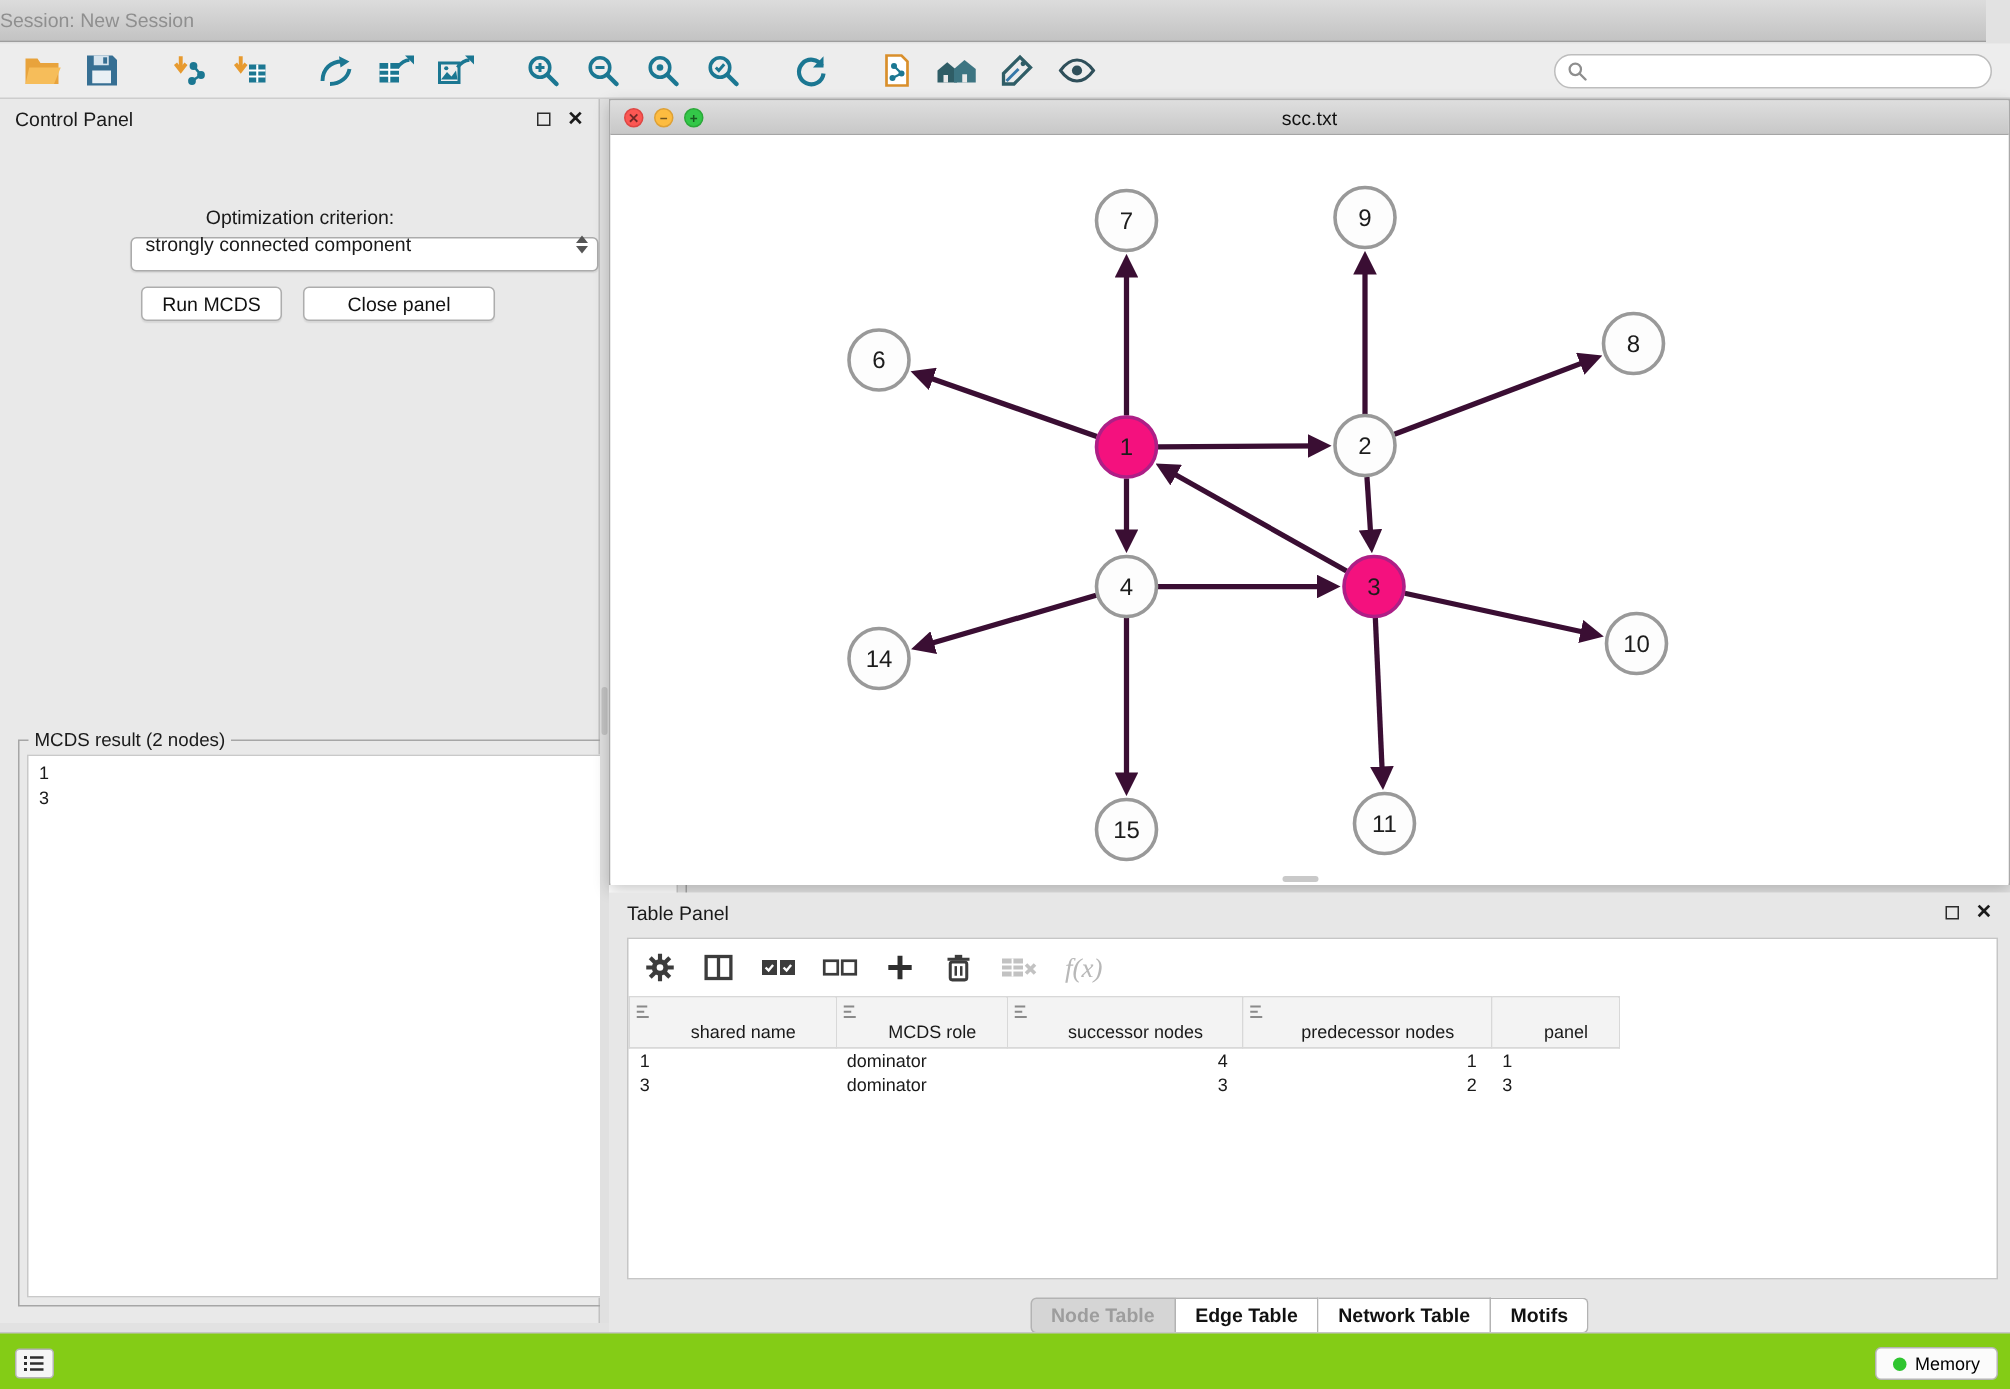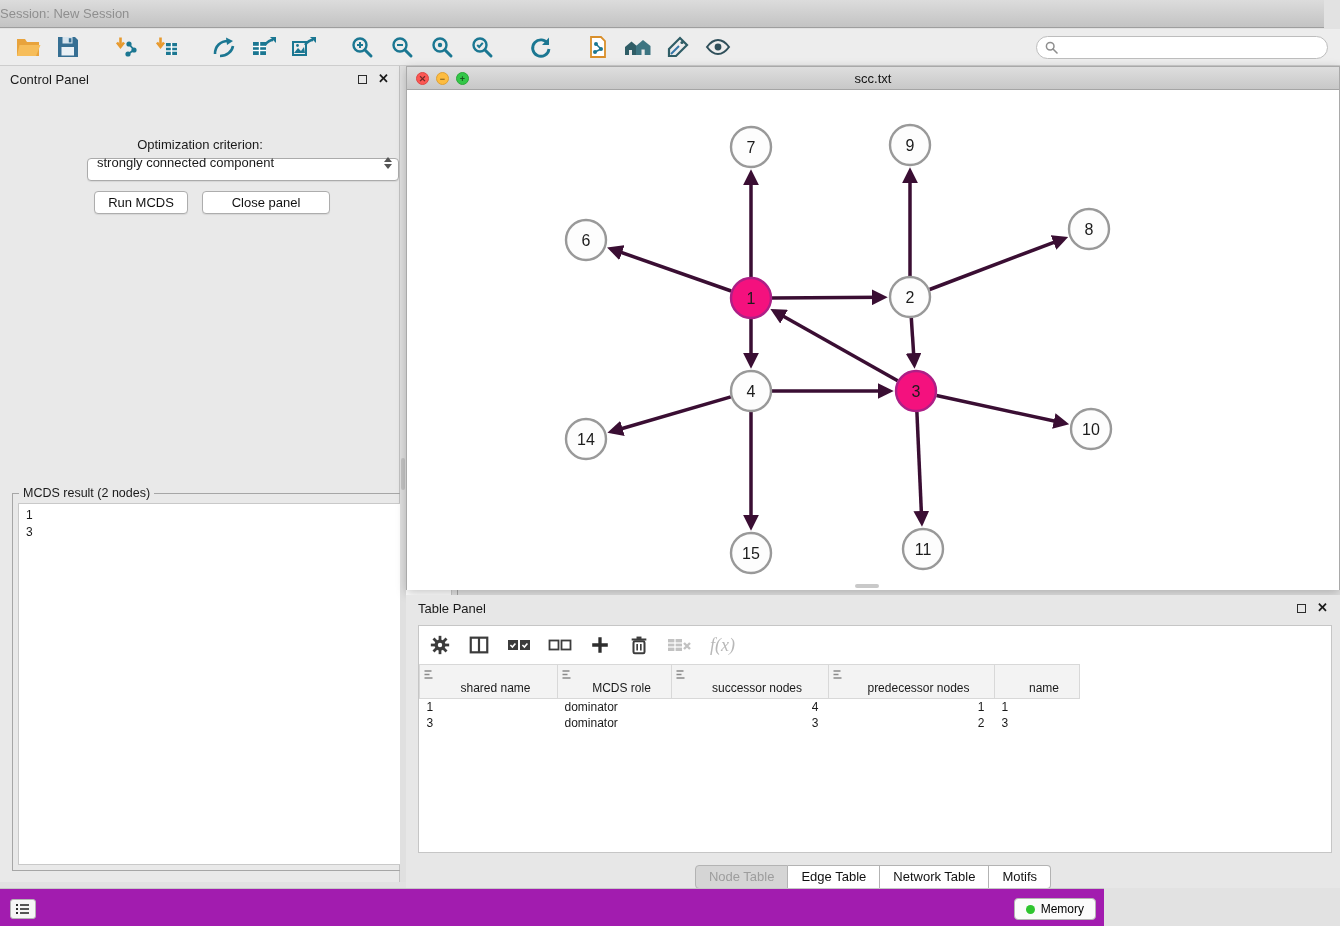--- a/index.html
+++ b/index.html
@@ -86,24 +86,24 @@
   .fx { font-family:"Liberation Serif", serif; font-style:italic; font-size:18px; color:#b8b8b8; }
 
   table.grid { border-collapse:collapse; table-layout:fixed; width:100%; }
   .grid th { height:34px; background:#f3f3f3; border:1px solid #d8d8d8; font-weight:normal;
     font-size:12px; position:relative; text-align:center; padding:12px 4px 0 18px; }
   .grid th.filler, .grid td.filler { background:transparent; border:none; }
   .grid td { font-size:12px; height:16px; padding:0 7px; white-space:nowrap; }
   .grid td.num { text-align:right; padding-right:10px; }
   .sort-ic { position:absolute; left:3px; top:4px; }
 
-  .tp-tabs { position:absolute; left:0; top:270px; width:934px; display:flex; justify-content:center; }
+  .tp-tabs { position:absolute; left:0; top:270px; width:934px; display:flex; justify-content:center;font-weight:bold; }
 
   
-  .statusbar { position:absolute; left:0; top:888px; width:1104px; height:38px; background:#a21caf;
+  .statusbar { position:absolute; left:0; top:888px; width:1340px; height:38px; background:#84cc16;
     border-top:1px solid #c6c6c6; }
   .list-btn { position:absolute; left:10px; top:10px; width:26px; height:20px; background:#f6f6f6;
     border:1px solid #b4b4b4; border-radius:3px; display:flex; align-items:center; justify-content:center; }
   .mem-btn { position:absolute; right:8px; top:9px; height:22px; background:#fbfbfb;
     border:1px solid #b4b4b4; border-radius:4px; display:flex; align-items:center; gap:6px;
     padding:0 11px; font-size:12px; }
   .mem-dot { width:9px; height:9px; border-radius:50%; background:#2fc52f; display:inline-block; }
 </style>
 </head>
 <body>
@@ -470,21 +470,21 @@
               </svg>
             <span>successor nodes</span>
           </th>
           <th>
             <svg class="sort-ic" width="11" height="11" viewBox="0 0 11 11">
                 <path d="M1.5 2h7M1.5 5.5h5M1.5 9h8" stroke="#8a8a8a" stroke-width="1.4"></path>
               </svg>
             <span>predecessor nodes</span>
           </th>
           <th>
-            <span>name</span>
+            <span>panel</span>
           </th>
           <th class="filler"></th>
         </tr>
       </thead>
       <tbody>
         <tr>
           <td>1</td>
           <td>dominator</td>
           <td class="num">4</td>
           <td class="num">1</td>

